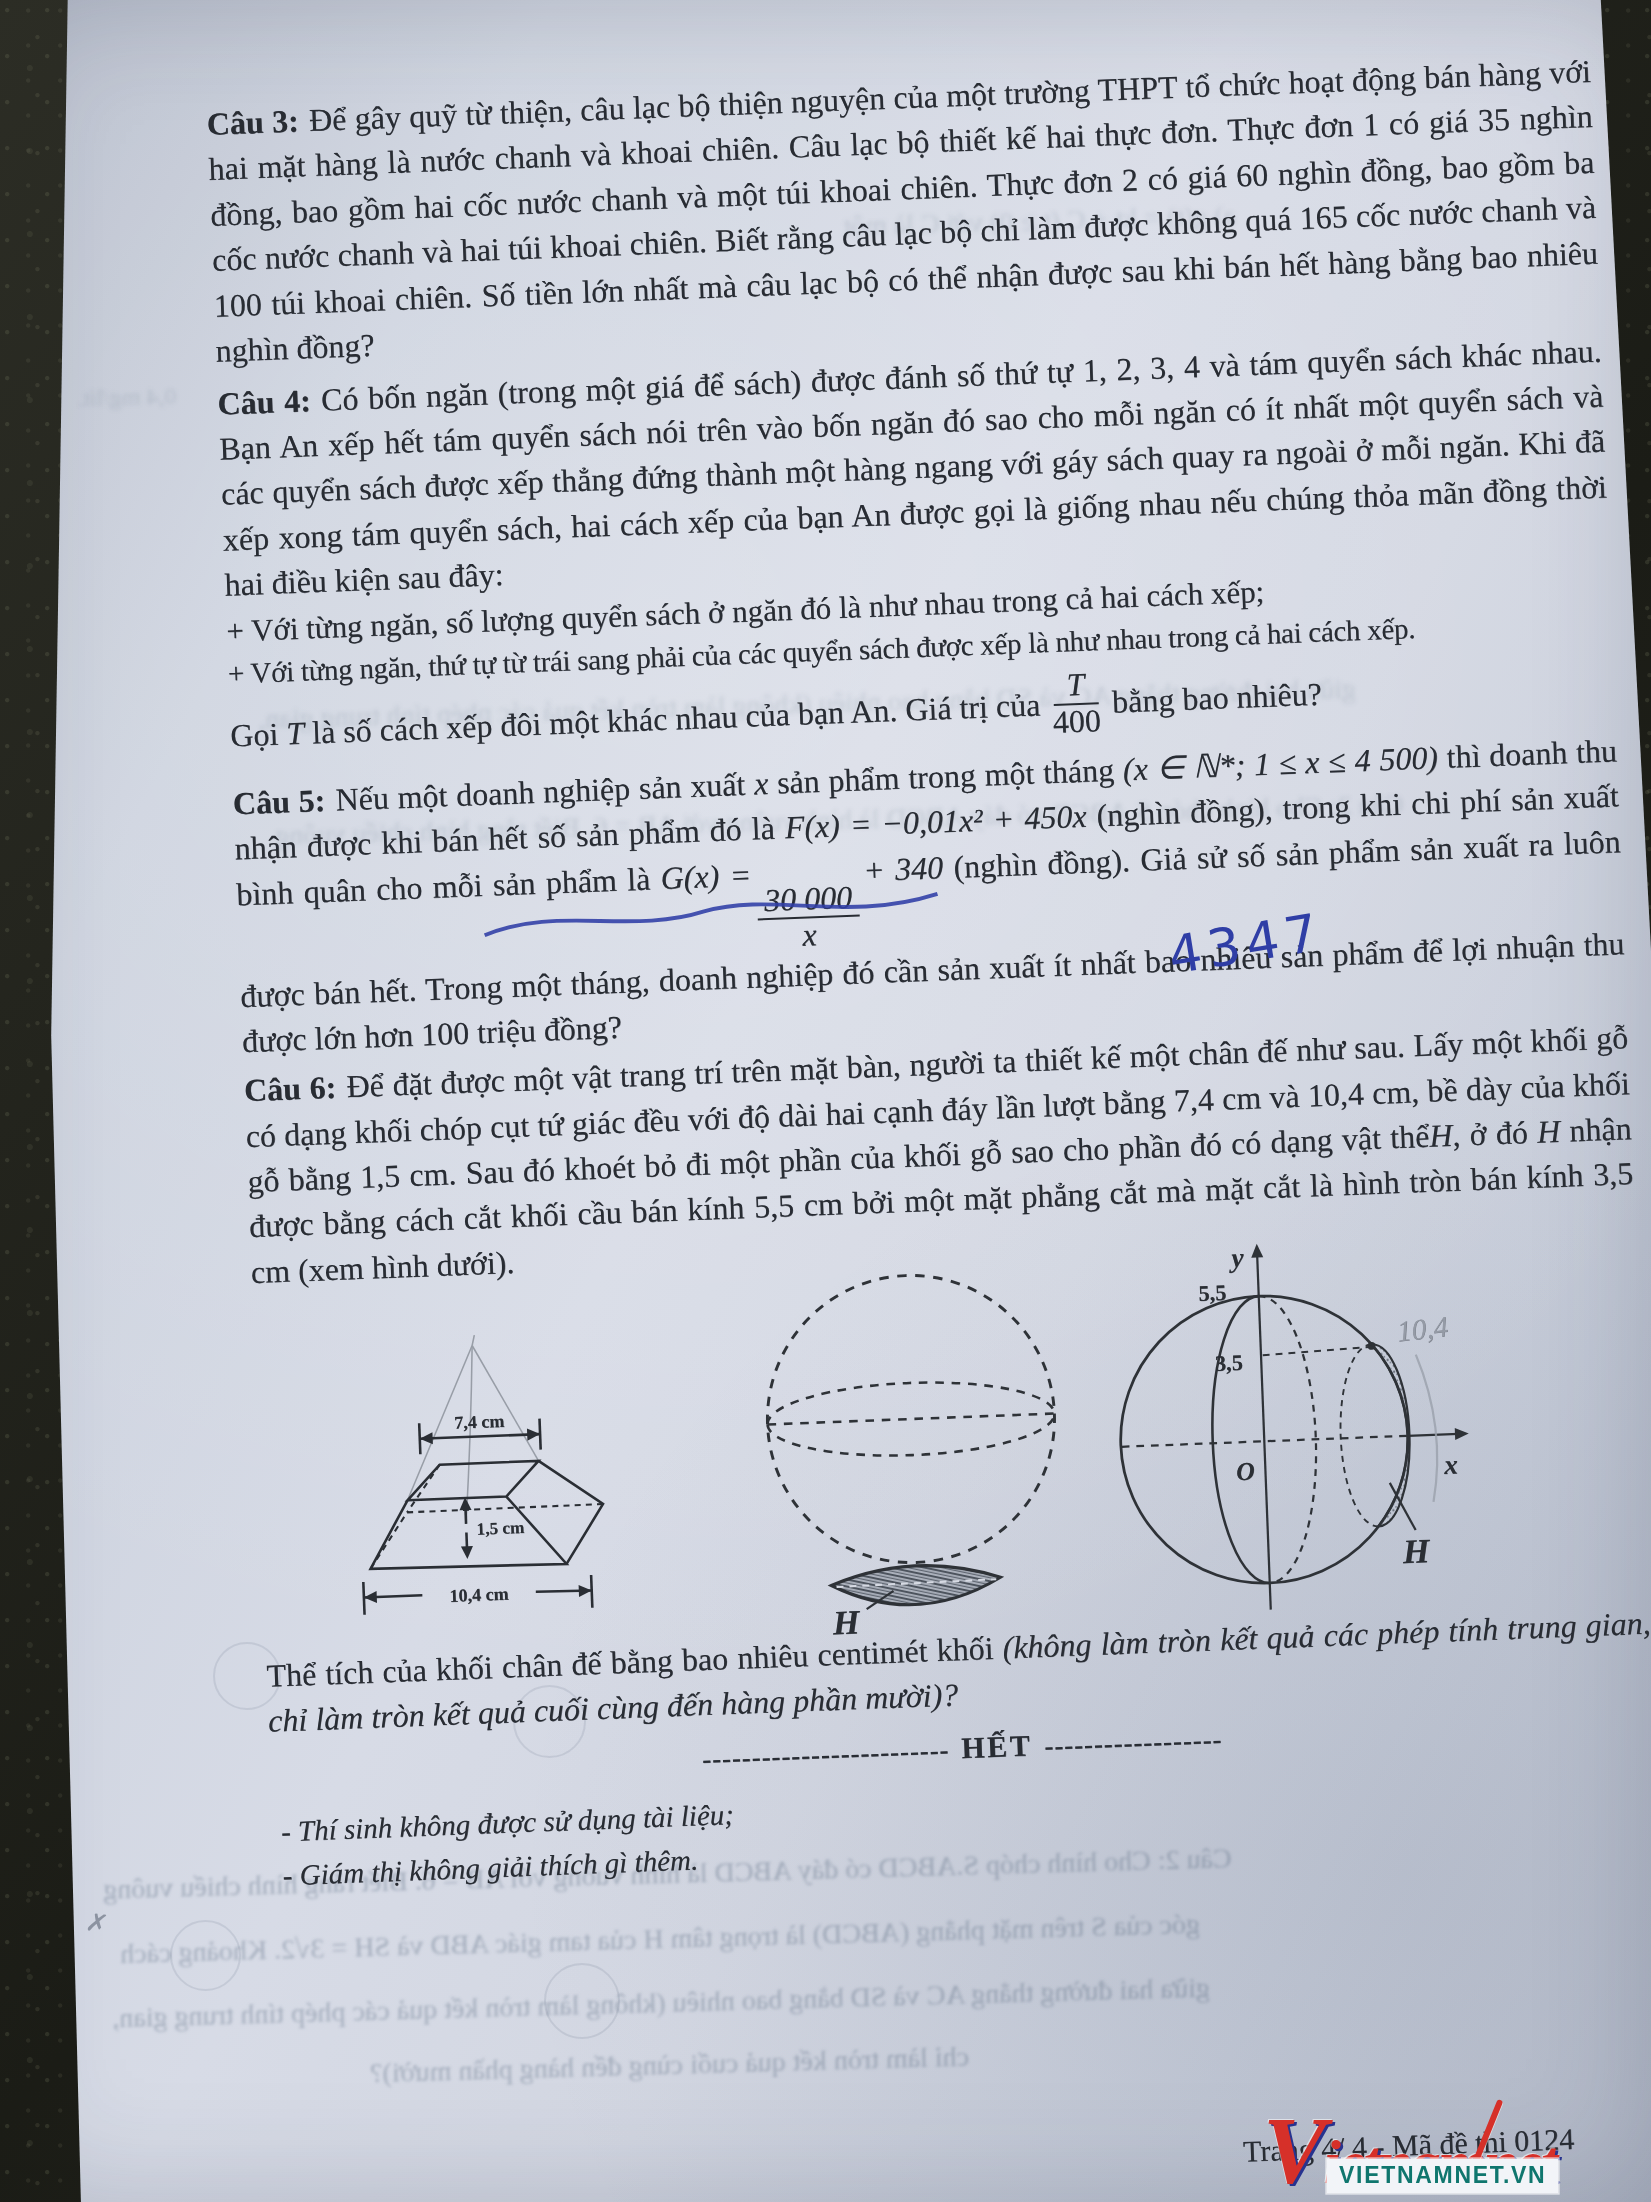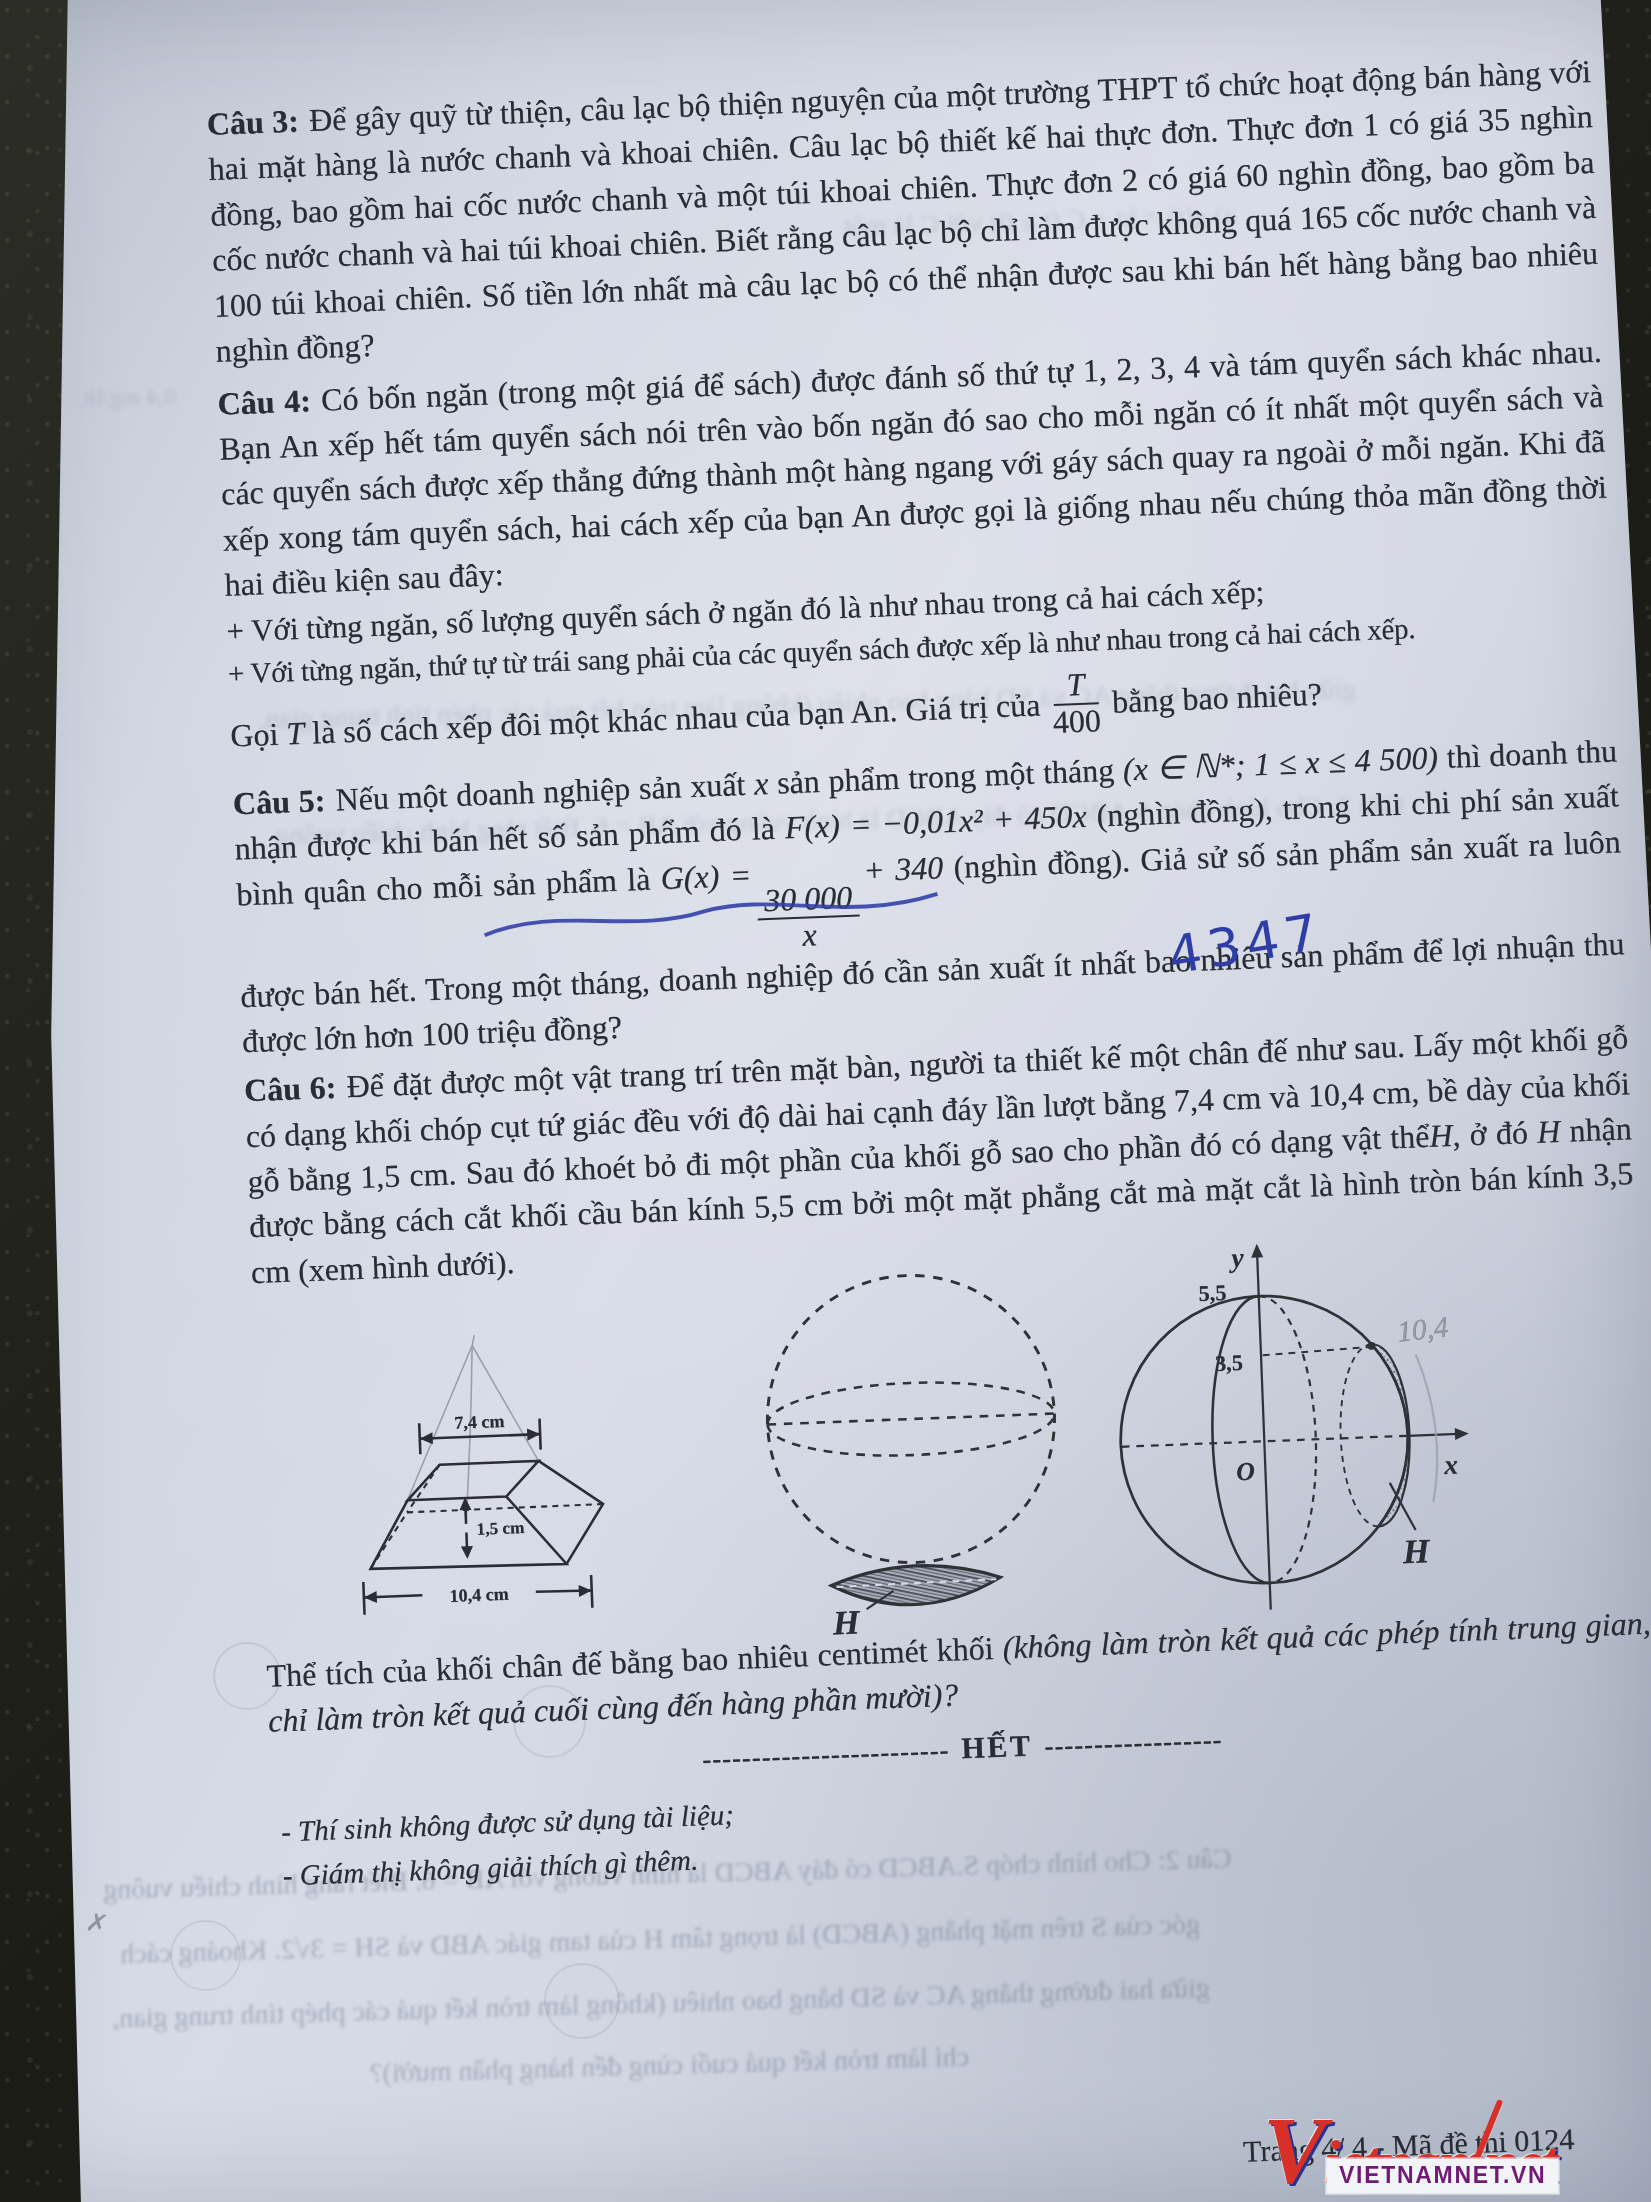--- a/index.html
+++ b/index.html
@@ -58,21 +58,21 @@
   .note.first{margin-top:19px;}
   .pagefoot{text-align:right;padding-right:96px;font-size:30px;margin-top:274px;}
   
   .wm{position:absolute;left:1263px;top:2106px;width:389px;height:100px;}
   .wm-main{display:block;font-family:"Liberation Serif",serif;font-style:italic;font-weight:bold;
     font-size:62px;line-height:.95;color:#d63029;letter-spacing:-2.6px;
     text-shadow:2.6px 1.7px 0 #27338f,-0.9px -0.9px 0 rgba(255,255,255,.55);}
   .wm-main::first-letter{font-size:95px;color:#d63029;}
   .wm-slash{position:absolute;left:219px;top:-8.6px;width:6px;height:83px;background:#d63029;
     transform:rotate(22deg);border-radius:3.4px;box-shadow:0.9px 0.9px 0 rgba(255,255,255,.5);}
-  .wm-sub{position:absolute;left:64px;top:53px;background:#f2f4f8;color:#701a75;
+  .wm-sub{position:absolute;left:64px;top:53px;background:#f2f4f8;color:#0f766e;
     font-family:"Liberation Sans",sans-serif;font-weight:bold;font-size:23px;
     letter-spacing:1.7px;padding:3.4px 12px;box-shadow:0 0 0 1.7px rgba(255,255,255,.65);text-align:center;}
 </style>
 </head>
 <body>
 
 <div class="stage">
   <div class="paper">
 
     <div class="bleed soft" style="left:77px;top:384px;font-size:24px;">0,4 mg/lít.</div>

